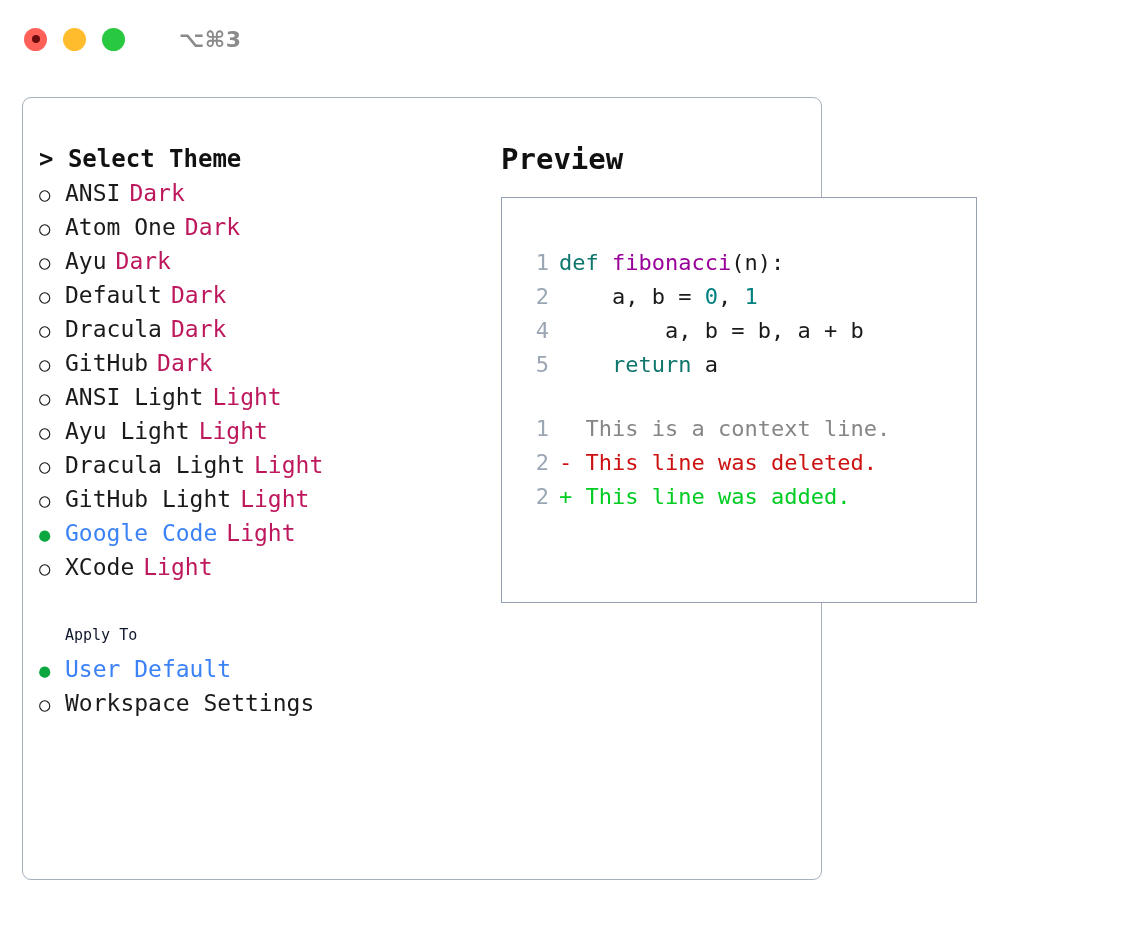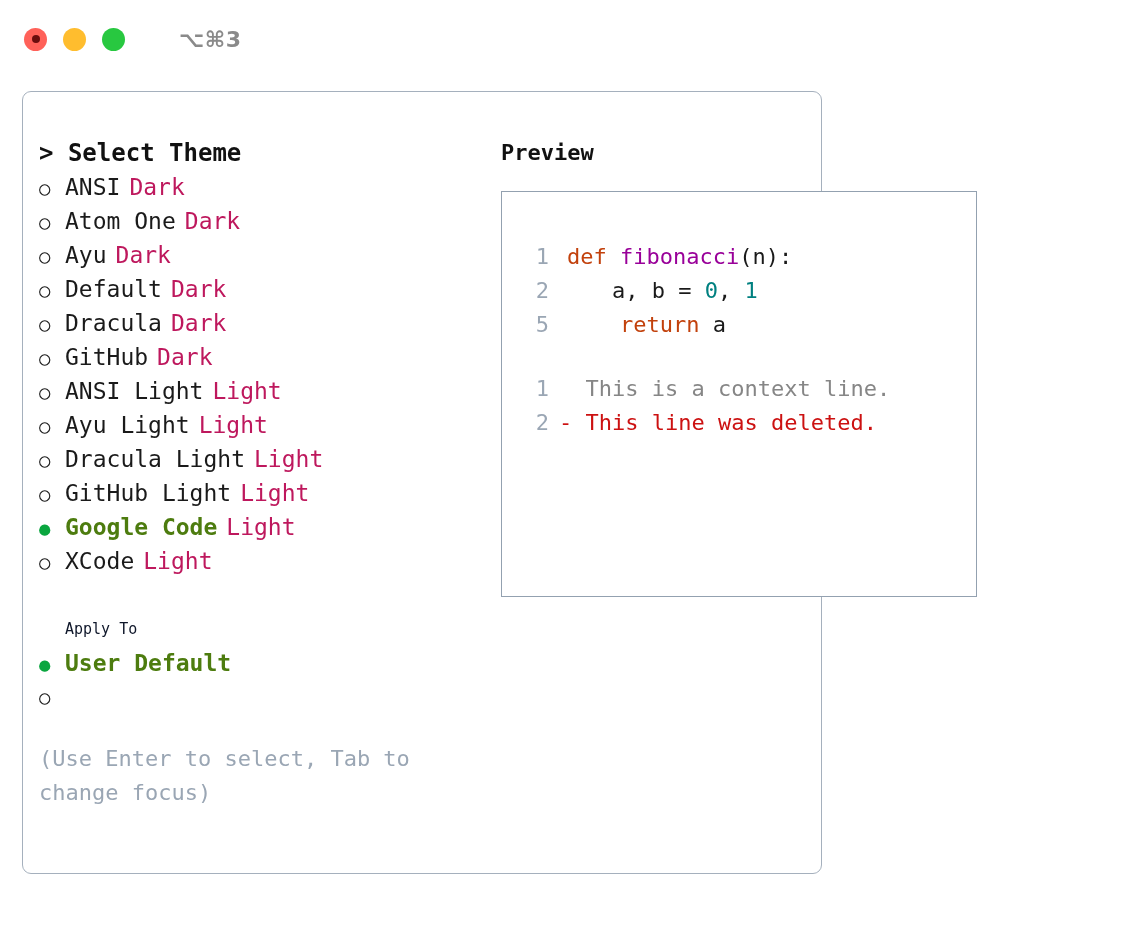--- a/index.html
+++ b/index.html
@@ -63,21 +63,21 @@
     font-size: 22px;
     font-weight: 700;
     color: #8a8a8a;
     letter-spacing: 0.5px;
   }
 
   
   #panel {
     position: absolute;
     left: 22px;
-    top: 91px;
+    top: 97px;
     width: 800px;
     height: 783px;
     border: 1px solid #a5b0bd;
     border-radius: 9px;
     box-sizing: border-box;
     background: #fff;
   }
 
   #panel-inner {
     position: relative;
@@ -112,21 +112,21 @@
   }
   .bullet {
     display: inline-block;
     width: 26px;
     flex: 0 0 26px;
     font-size: 19px;
     color: #1a1a1a;
   }
   .opt-row.selected .bullet { color: #0aa63f; }
   .opt-label { color: #1a1a1a; }
-  .opt-row.selected .opt-label { color: #4d7c0f; font-weight: bold; }
+  .opt-row.selected .opt-label { color: #3b82f6; }
   .opt-tag {
     color: #be185d;
     margin-left: 9px;
   }
 
   .spacer-row { height: 34px; }
 
   .subheading {
     font-size: 15px;
     color: #0f172a;
@@ -147,21 +147,21 @@
 
   
   #right-col {
     position: absolute;
     left: 478px;
     top: 44px;
     width: 486px;
   }
 
   #preview-title {
-    font-size: 22px;
+    font-size: 29px;
     font-weight: 700;
     color: #111111;
     line-height: 34px;
     height: 34px;
   }
 
   #preview-box {
     margin-top: 21px;
     width: 476px;
     height: 406px;
@@ -177,21 +177,21 @@
     height: 34px;
     white-space: pre;
   }
   .ln {
     display: inline-block;
     width: 26px;
     text-align: right;
     color: #9aa6b4;
     margin-right: 10px;
   }
-  .kw   { color: #c2410c; margin-left: 8px; }
+  .kw   { color: #0f766e; }
   .fn   { color: #990099; }
   .num  { color: #008080; }
   .plain{ color: #1a1a1a; }
   .ctx  { color: #868686; }
   .del  { color: #cc1111; }
   .add  { color: #00cc22; }
 
   .code-gap { height: 30px; }
 </style>
 </head>
@@ -224,38 +224,39 @@
             <div class="opt-row"><span class="bullet">○</span><span class="opt-label">GitHub Light</span><span class="opt-tag">Light</span></div>
             <div class="opt-row selected"><span class="bullet">●</span><span class="opt-label">Google Code</span><span class="opt-tag">Light</span></div>
             <div class="opt-row"><span class="bullet">○</span><span class="opt-label">XCode</span><span class="opt-tag">Light</span></div>
           </div>
 
         <div class="spacer-row"></div>
 
         <div class="subheading">Apply To</div>
         <div id="apply-list">
             <div class="opt-row selected"><span class="bullet">●</span><span class="opt-label">User Default</span></div>
-            <div class="opt-row"><span class="bullet">○</span></div>
+            <div class="opt-row"><span class="bullet">○</span><span class="opt-label">Workspace Settings</span></div>
           </div>
 
-        <div id="hint">(Use Enter to select, Tab to change focus)</div>
       </div>
 
       <div id="right-col">
         <div id="preview-title">Preview</div>
         <div id="preview-box">
           <div id="code-block">
               <div class="code-line"><span class="ln">1</span><span class="kw">def </span><span class="fn">fibonacci</span><span class="plain">(n):</span></div>
               <div class="code-line"><span class="ln">2</span><span class="plain">    a, b = </span><span class="num">0</span><span class="plain">, </span><span class="num">1</span></div>
+              <div class="code-line"><span class="ln">4</span><span class="plain">        a, b = b, a + b</span></div>
               <div class="code-line"><span class="ln">5</span><span class="plain">    </span><span class="kw">return</span><span class="plain"> a</span></div>
             </div>
           <div class="code-gap"></div>
           <div id="diff-block">
               <div class="code-line"><span class="ln">1</span><span class="ctx"> </span><span class="ctx"> This is a context line.</span></div>
               <div class="code-line"><span class="ln">2</span><span class="del">-</span><span class="del"> This line was deleted.</span></div>
+              <div class="code-line"><span class="ln">2</span><span class="add">+</span><span class="add"> This line was added.</span></div>
             </div>
         </div>
       </div>
 
     </div>
   </div>
 
 </div>
 
 </body></html>

